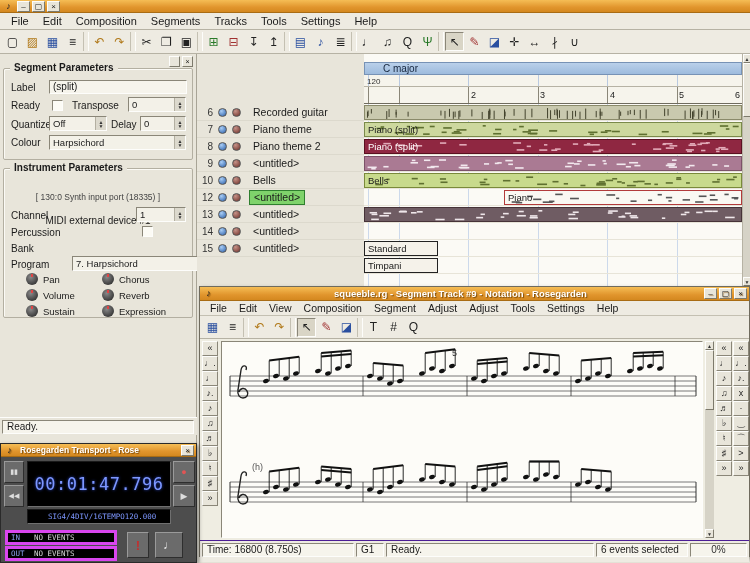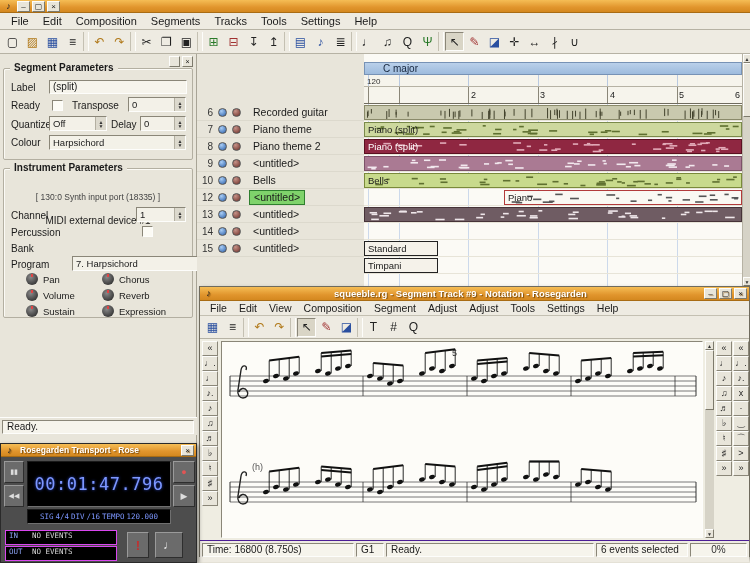--- a/index.html
+++ b/index.html
@@ -130,22 +130,22 @@
              box-shadow:2px 2px 4px rgba(0,0,0,.35);z-index:20;}
   #t-titlebar{position:absolute;left:0;top:0;width:195px;height:13px;font-size:8.5px;color:#fff;text-shadow:1px 1px 1px #7a4a08;}
   #t-titlebar .title-text{text-align:left;padding-left:2px;}
   .trans-btn{position:absolute;background:#6b6b6b;border:1px solid;border-color:#9a9a9a #2e2e2e #2e2e2e #9a9a9a;
              color:#ddd;font-size:7px;text-align:center;display:flex;align-items:center;justify-content:center;}
   .lcd{background:#000;border:1px solid;border-color:#1a1a1a #6f6f6f #6f6f6f #1a1a1a;
        font-family:"DejaVu Sans Mono","Liberation Mono",monospace;color:#7d97ff;}
   #lcd-main{position:absolute;left:26px;top:17px;width:144px;height:46px;display:flex;align-items:center;justify-content:center;
             font-size:17px;letter-spacing:.5px;text-shadow:0 0 3px #2a46c8;}
   #lcd-sig{position:absolute;left:26px;top:65px;width:144px;height:15px;font-size:7.5px;display:flex;
-           align-items:center;justify-content:space-between;padding:0 12px;}
-  .io-box{position:absolute;left:4px;width:112px;height:15px;background:#000;border:1px solid #d946ef;
+           align-items:center;justify-content:space-between;padding:0 20px;}
+  .io-box{position:absolute;left:4px;width:112px;height:15px;background:#000;border:3px solid #d946ef;
           display:flex;align-items:flex-start;font-family:"DejaVu Sans Mono","Liberation Mono",monospace;}
   .io-label{color:#8aa0f0;font-size:7.5px;width:26px;padding-left:3px;}
   .io-value{color:#d8d8d8;font-size:7.5px;}
   #warn-btn{left:126px;top:88px;width:22px;height:26px;color:#c03030;font-size:13px;font-weight:bold;}
   #metro-btn{left:154px;top:88px;width:28px;height:26px;font-size:12px;color:#eee;}
 </style>
 </head>
 <body>
 
 <div id="screen">

